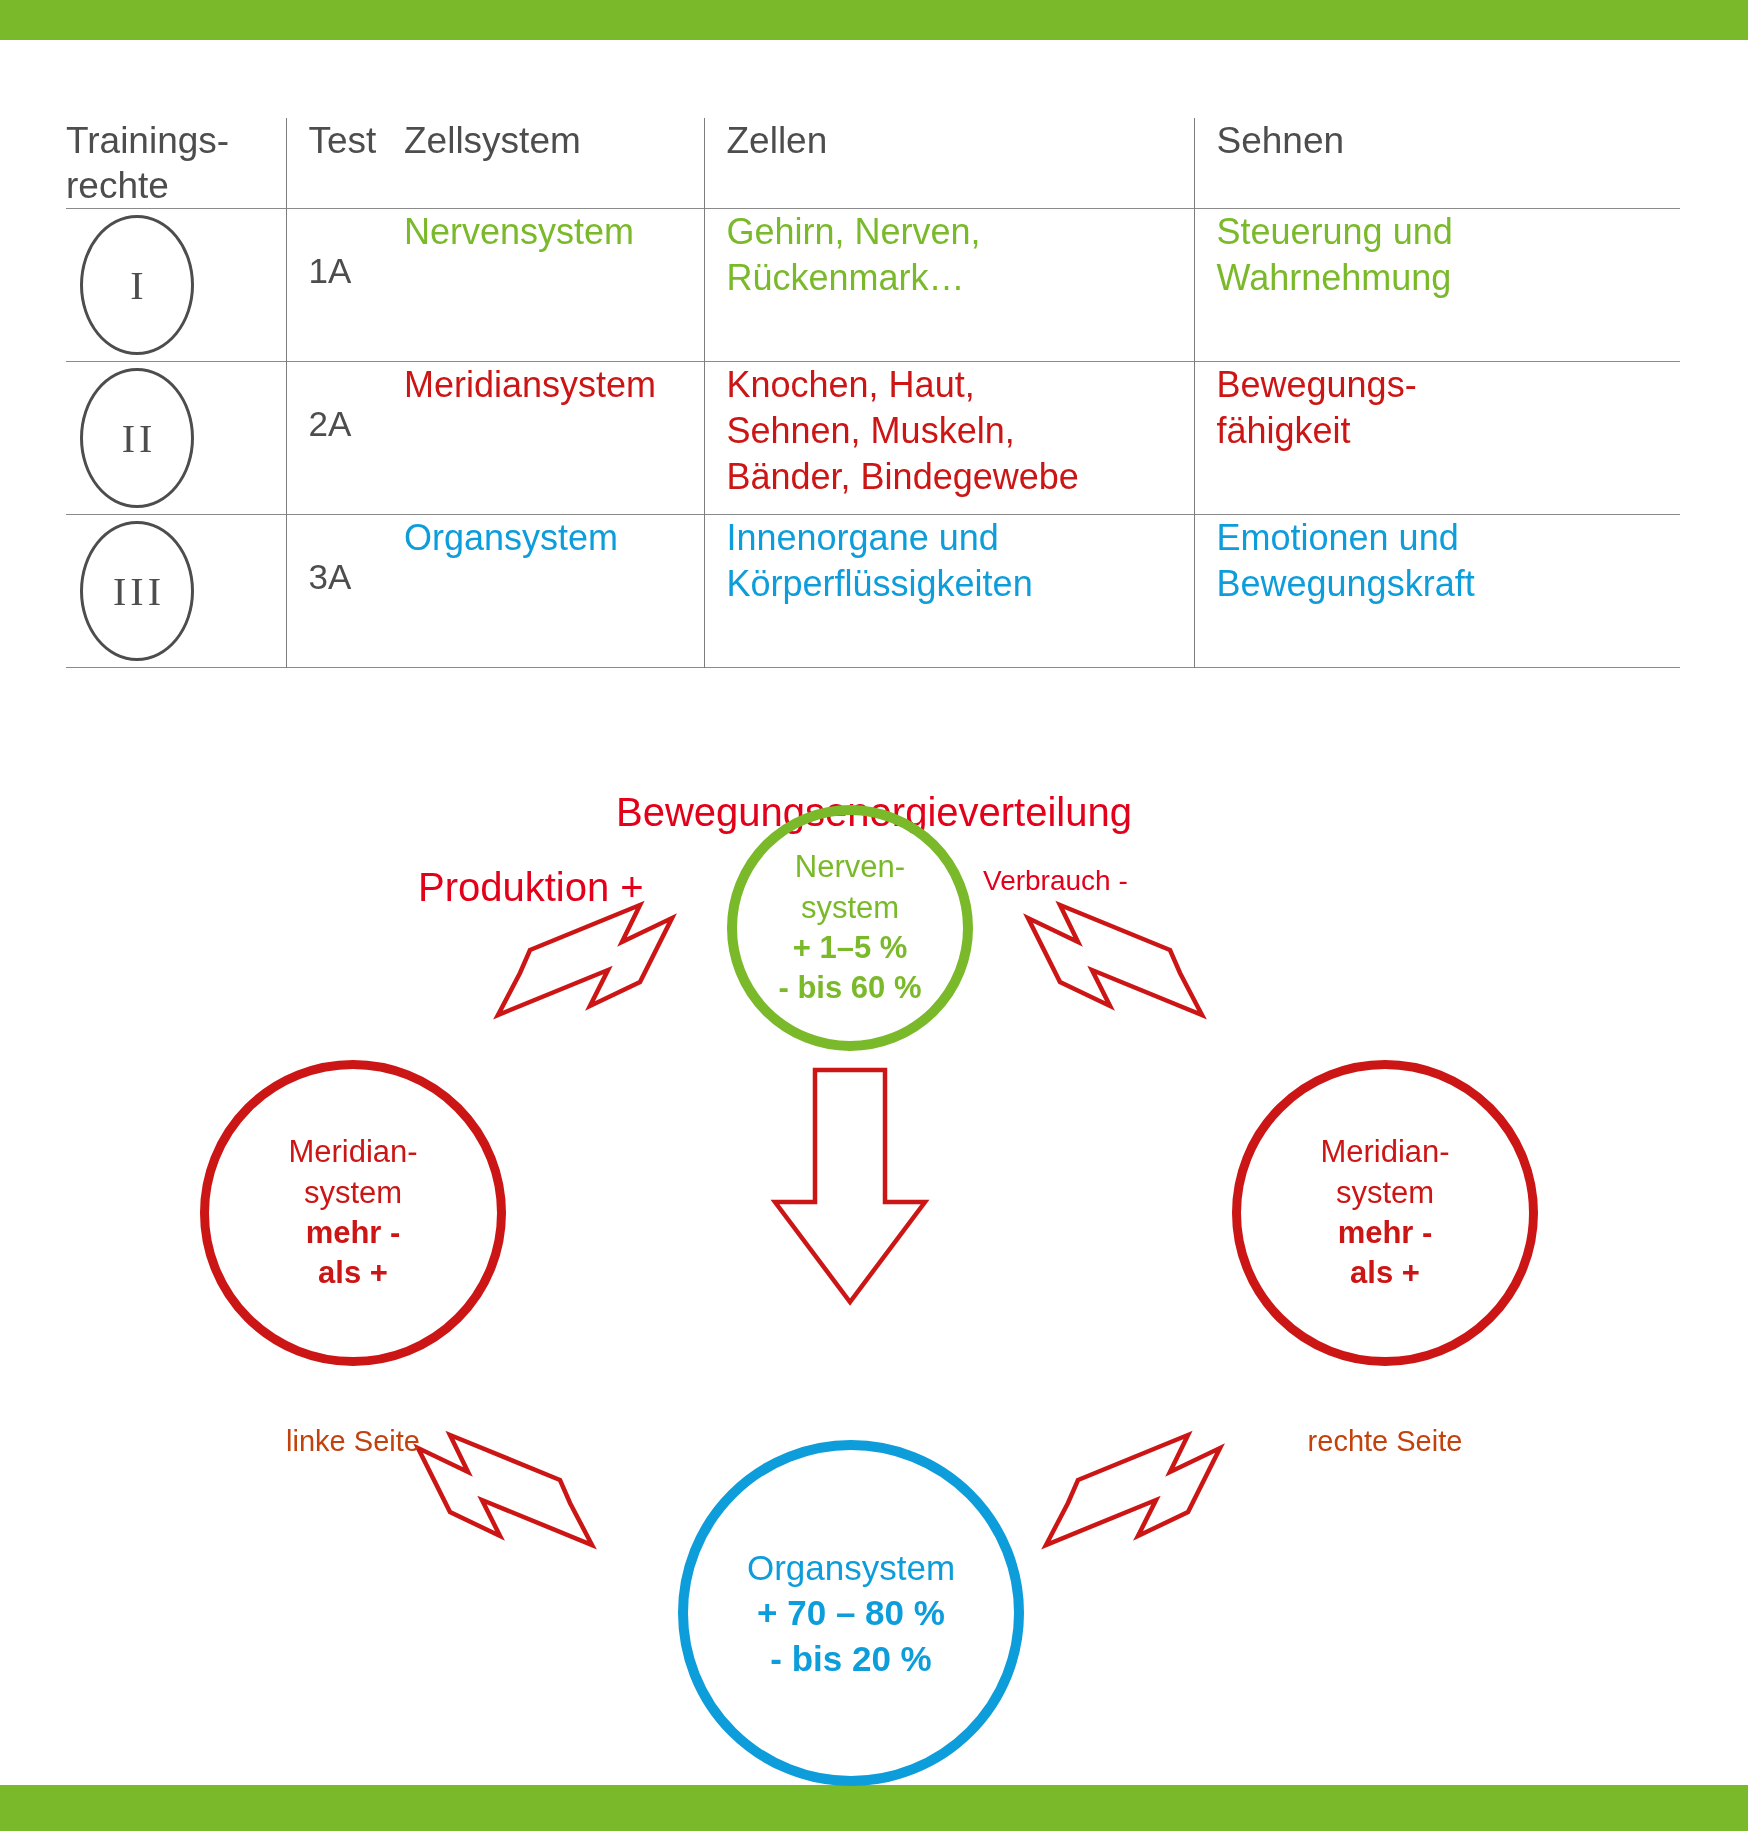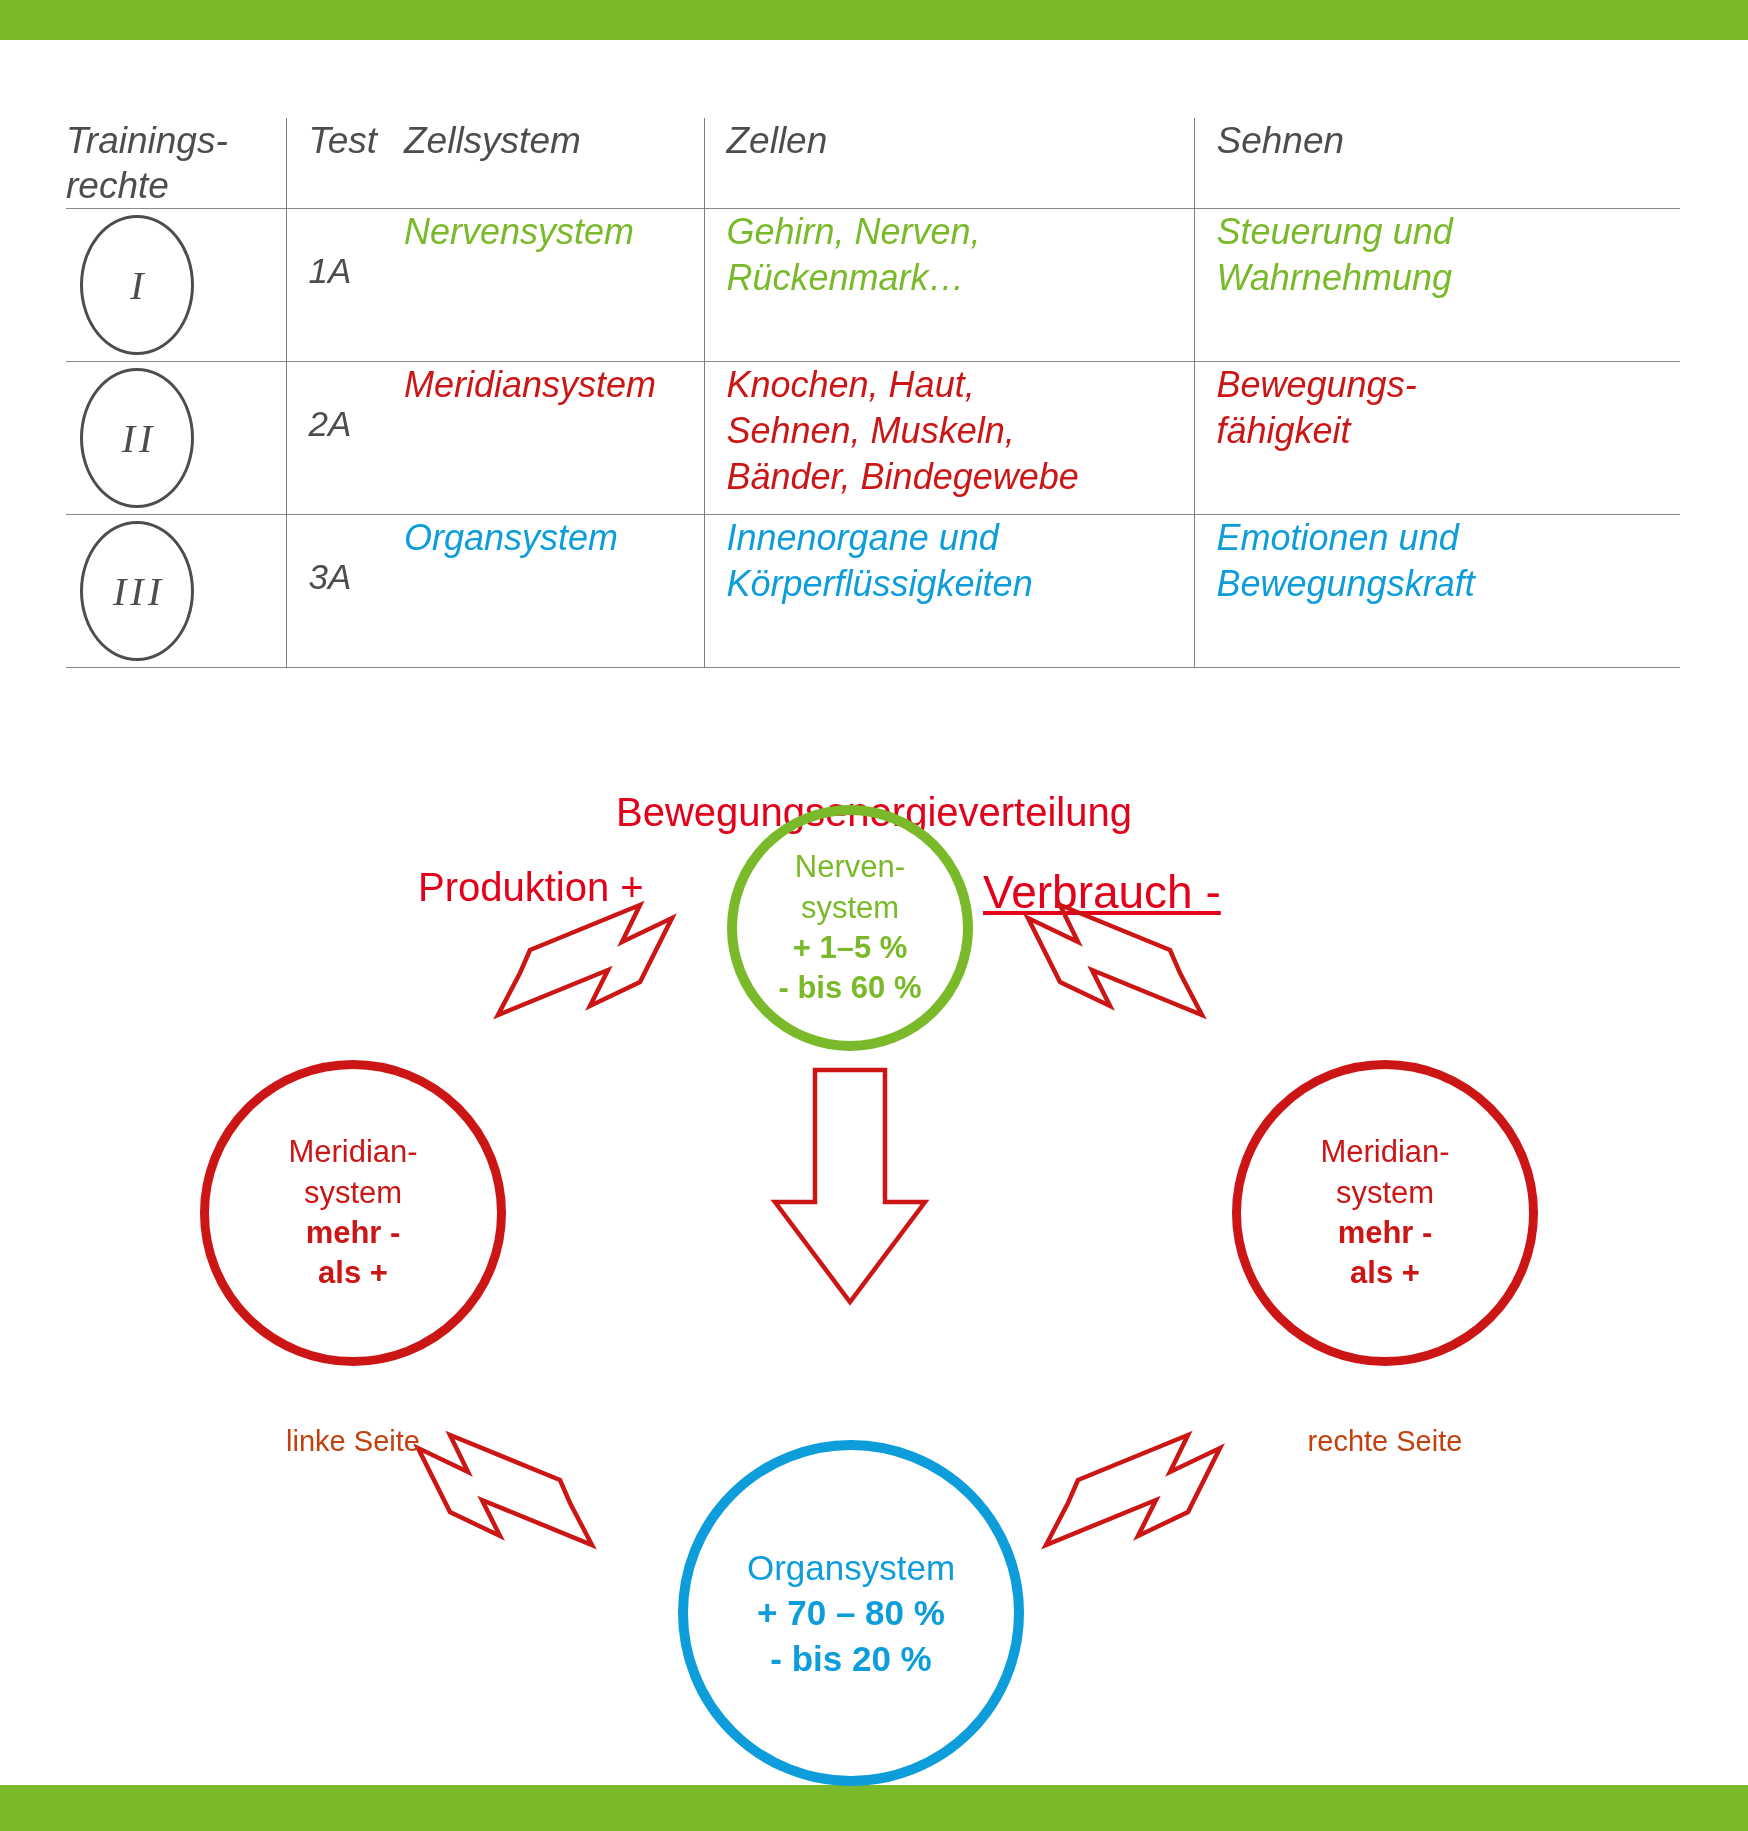--- a/index.html
+++ b/index.html
@@ -9,21 +9,21 @@
     font-family:"Liberation Sans", sans-serif;
     position:relative;
     overflow:hidden;
     color:#4a4a4a;
   }
   .bar-top{position:absolute;left:0;top:0;width:1748px;height:40px;background:#7ab929;}
   .bar-bottom{position:absolute;left:0;top:1785px;width:1748px;height:46px;background:#7ab929;}
 
   
   .table-wrap{position:absolute;left:66px;top:118px;width:1614px;}
-  table.main{border-collapse:collapse;width:1614px;table-layout:fixed;font-style:italic;}
+  table.main{border-collapse:collapse;width:1614px;table-layout:fixed;}
   table.main td, table.main th{
     vertical-align:top;text-align:left;padding:0;font-weight:normal;
   }
   .col-step{width:220px;}
   .col-test{width:118px;}
   .col-zell{width:300px;}
   .col-zellen{width:490px;}
   .col-auf{width:486px;}
 
   .hdr td{
@@ -53,21 +53,21 @@
   }
   .step-ellipse span{display:block;transform:translateX(2px);}
 
   
   .diagram{position:absolute;left:0;top:790px;width:1476px;height:900px;}
   .diagram-title{
     position:absolute;left:0;top:0;width:1748px;text-align:center;
     font-size:40px;color:#e2001a;
   }
   .lbl-prod{position:absolute;left:418px;top:75px;font-size:40px;color:#e2001a;}
-  .lbl-verb{position:absolute;left:983px;top:75px;font-size:46px;color:#e2001a;text-decoration:underline;}
+  .lbl-verb{position:absolute;left:983px;top:75px;font-size:28px;color:#e2001a;}
 
   .circ{
     position:absolute;border-radius:50%;
     display:flex;flex-direction:column;align-items:center;justify-content:center;
     text-align:center;box-sizing:border-box;
   }
   .circ .ln{font-size:31px;line-height:1.30;}
   .circ .bd{font-size:31px;line-height:1.30;font-weight:bold;}
 
   .circ-nerven{

